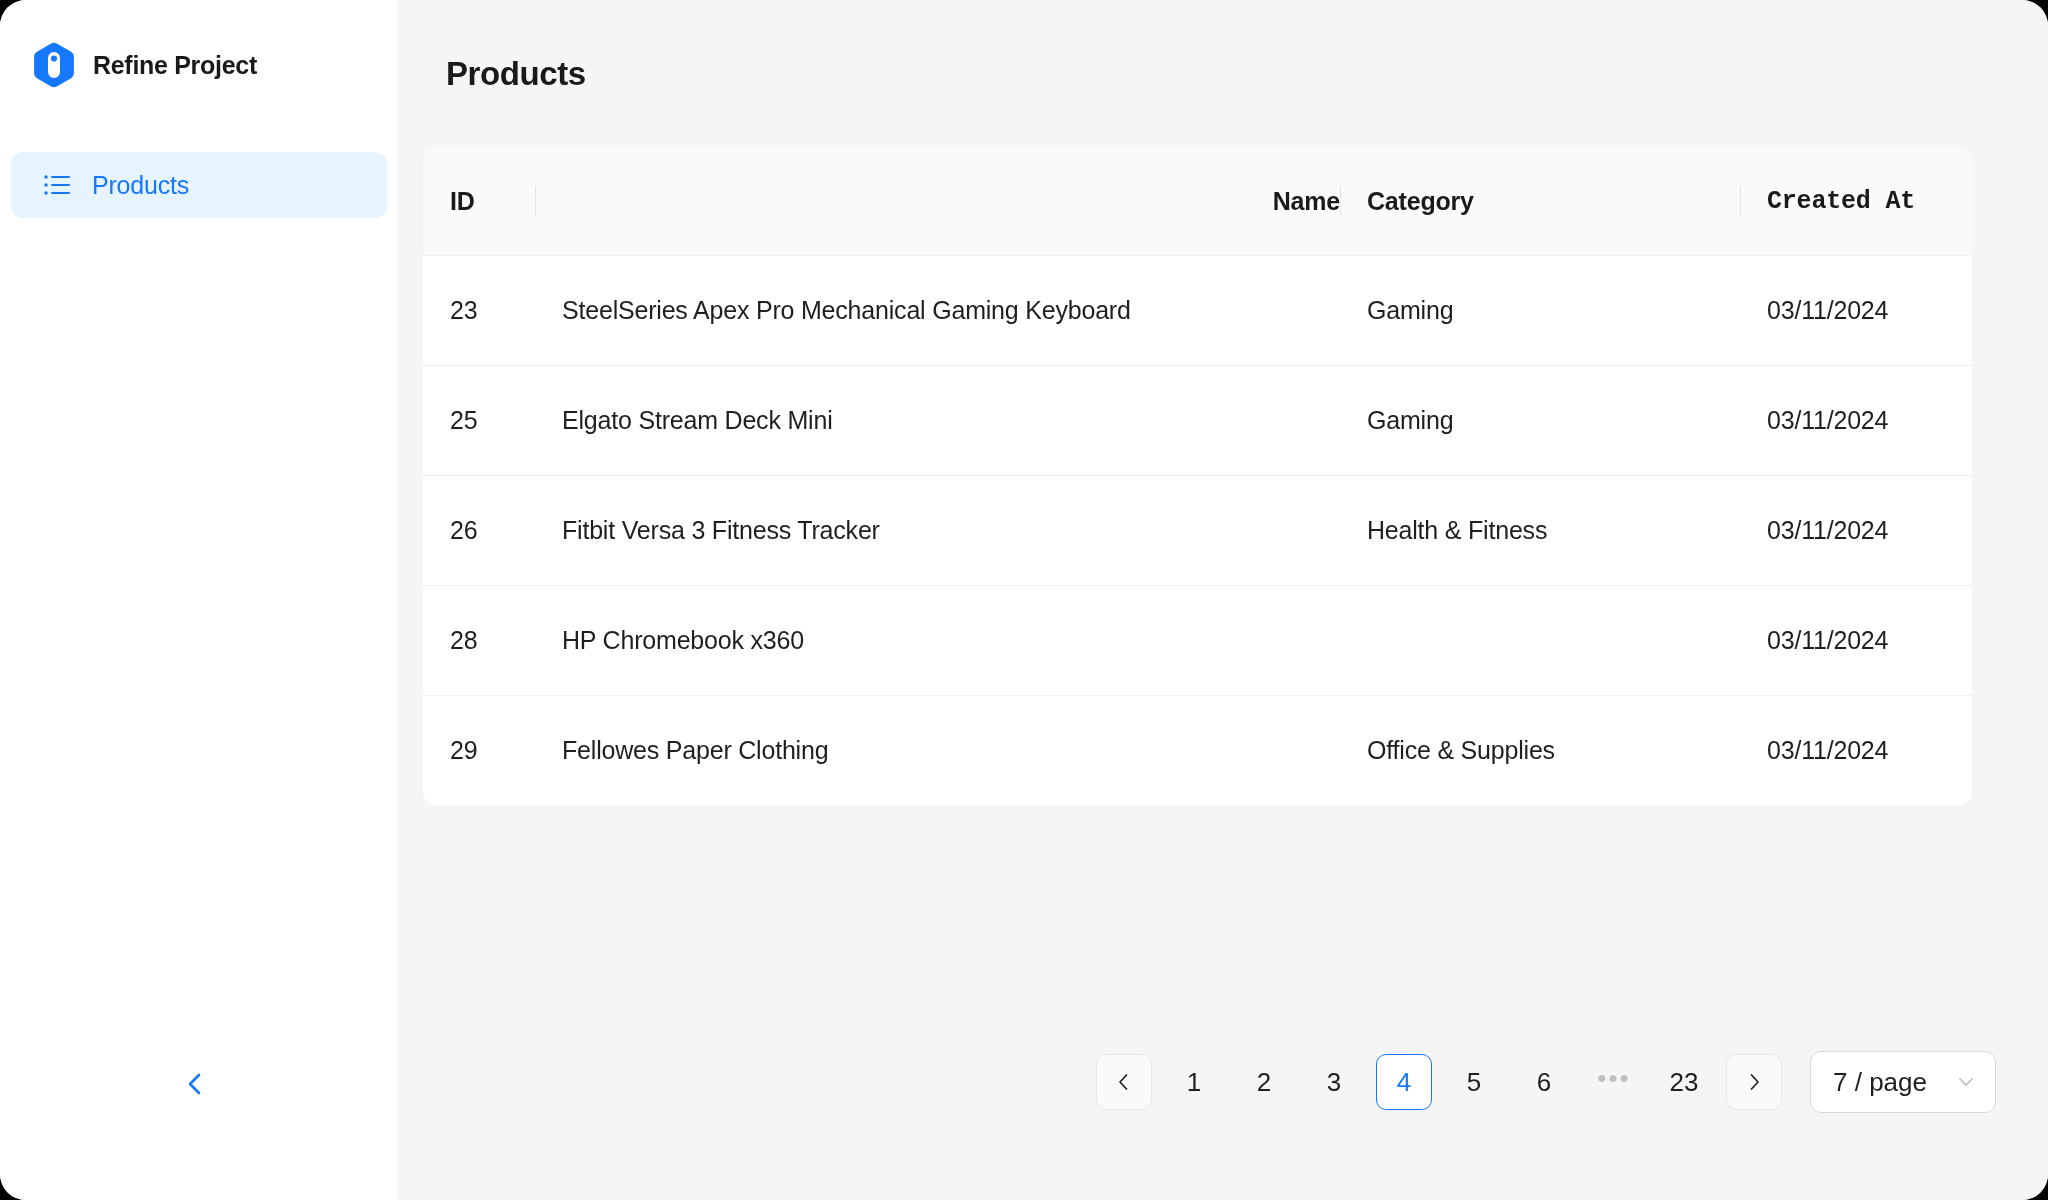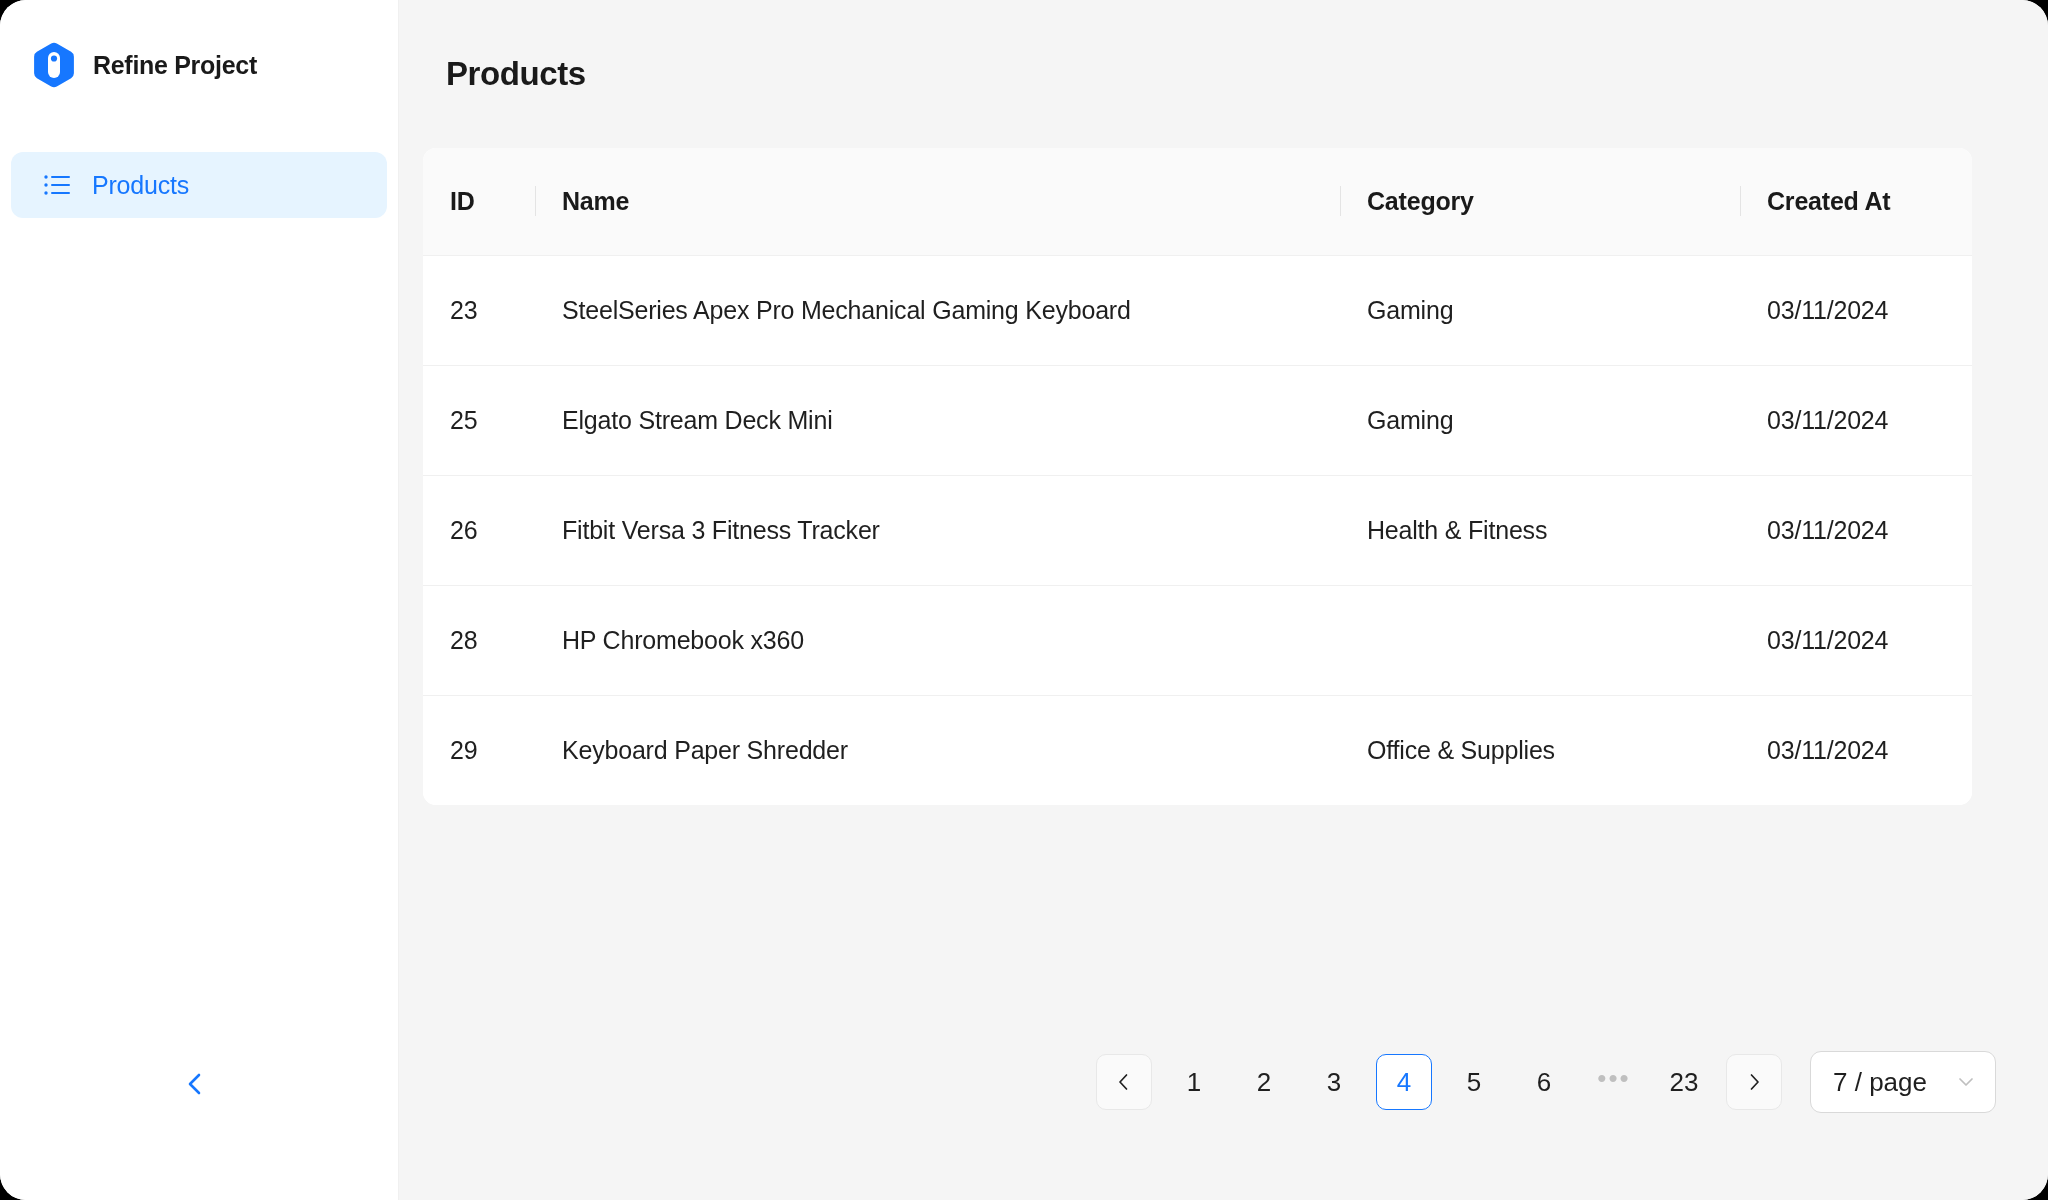--- a/index.html
+++ b/index.html
@@ -119,23 +119,23 @@
   thead th .thinner { padding-left: 27px; }
   thead th.sep::before {
     content: "";
     position: absolute;
     left: 0; top: 50%;
     transform: translateY(-50%);
     width: 1px; height: 30px;
     background: #e4e4e4;
   }
   .col-id { width: 112px; }
-  .col-name { width: 805px; }
+  .col-name { width: 805px; text-align: right; }
   .col-cat { width: 400px; }
-  .col-date { width: 232px; }
+  .col-date { width: 232px; font-family: Liberation Mono, monospace; }
 
   tbody td {
     font-size: 25px;
     color: #1f1f1f;
     letter-spacing: -0.2px;
     padding: 0;
     height: 110px;
     vertical-align: middle;
     border-bottom: 1px solid #f0f0f0;
     background: #ffffff;
@@ -327,21 +327,21 @@
               </td>
             <td>
                 <div class="cell">03/11/2024</div>
               </td>
           </tr>
           <tr>
             <td>
                 <div class="cell">29</div>
               </td>
             <td>
-                <div class="cell">Keyboard Paper Shredder</div>
+                <div class="cell">Fellowes Paper Clothing</div>
               </td>
             <td>
                 <div class="cell">Office &amp; Supplies</div>
               </td>
             <td>
                 <div class="cell">03/11/2024</div>
               </td>
           </tr>
         </tbody>
       </table>

